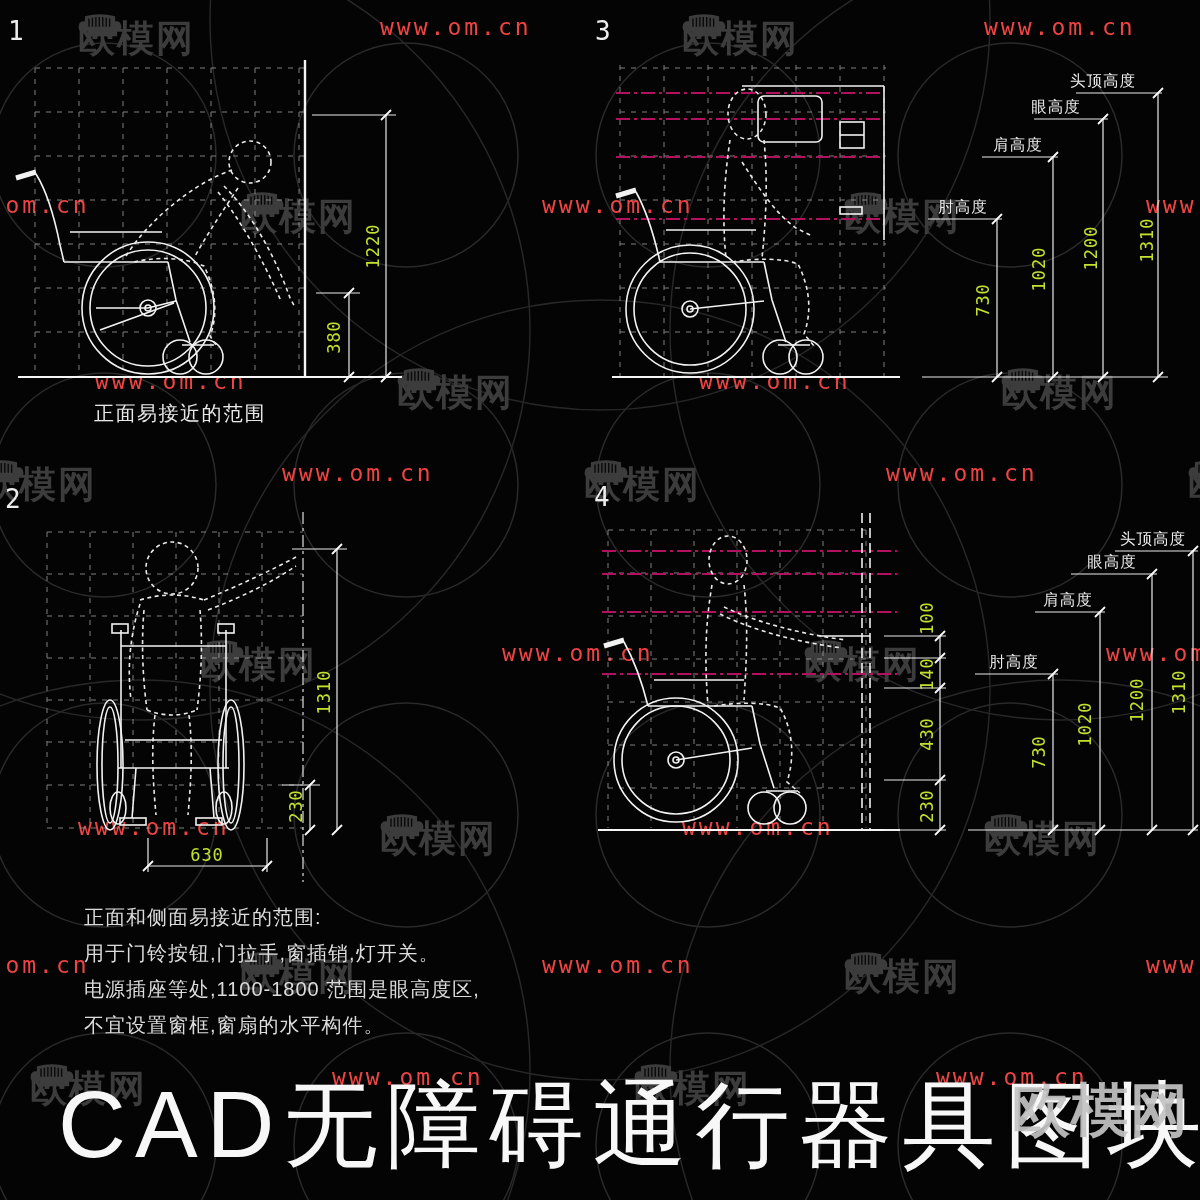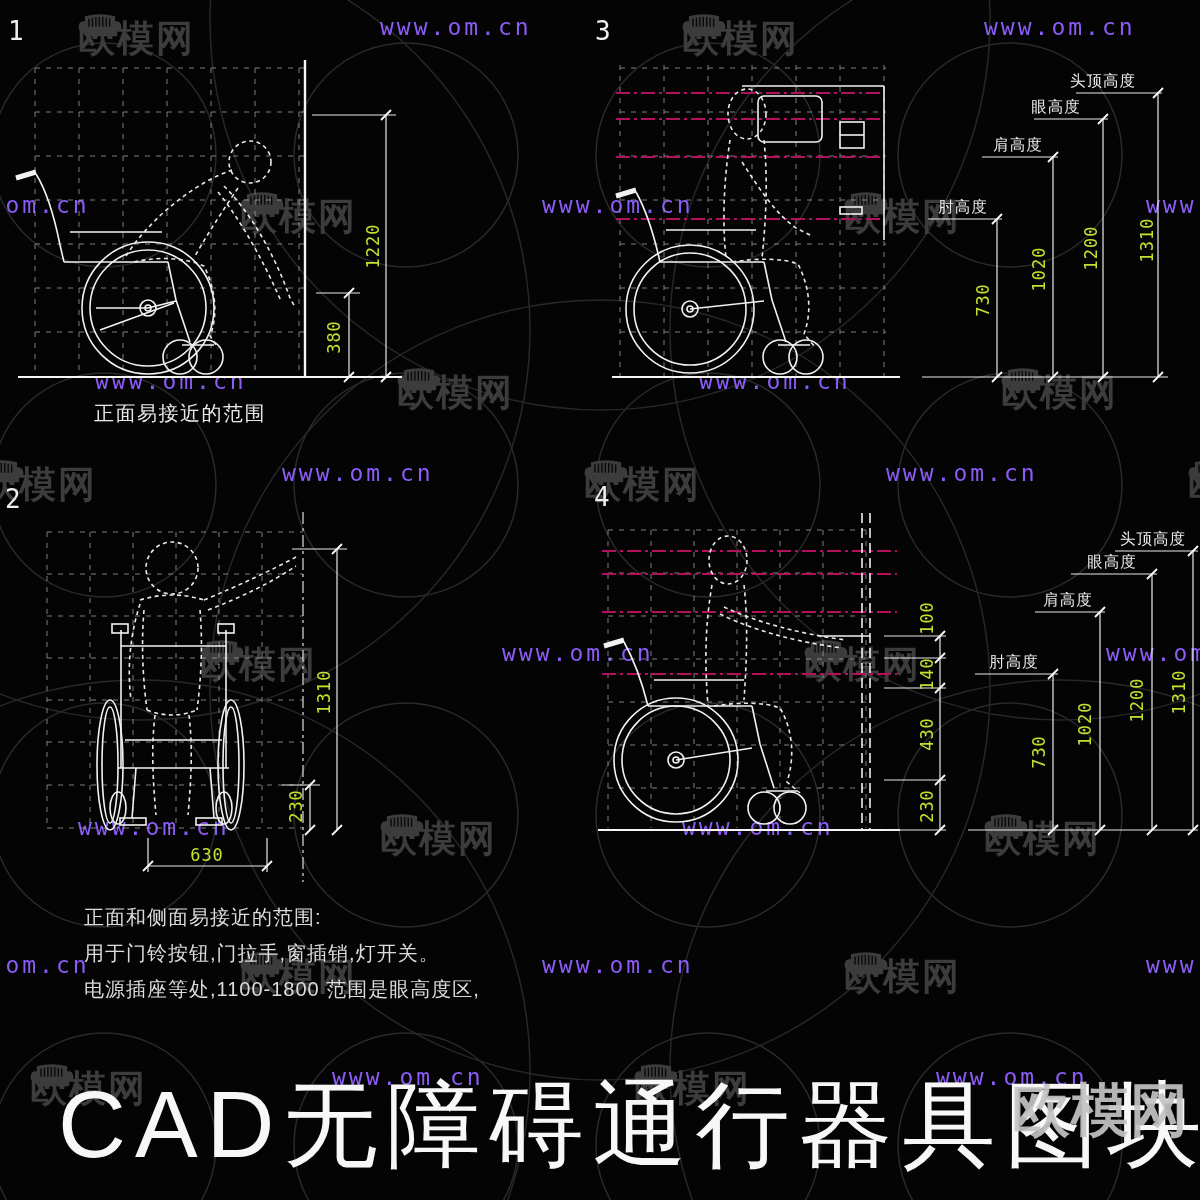--- a/index.html
+++ b/index.html
@@ -2,21 +2,21 @@
 <html><head>
 <meta charset="utf-8">
 <style>
   html,body{margin:0;padding:0;background:#000;}
   #canvas{position:relative;width:1200px;height:1200px;background:#040404;overflow:hidden;
           font-family:"Liberation Sans",sans-serif;}
   svg{position:absolute;left:0;top:0;}
   #wm-layer{position:absolute;left:0;top:0;width:1200px;height:1200px;pointer-events:none;}
   .wm{position:absolute;display:flex;align-items:center;gap:4px;white-space:nowrap;}
   .wm-brand span{font-size:37px;font-weight:bold;color:#3c3c3c;letter-spacing:2px;}
-  .wm-url{font-family:"DejaVu Sans Mono",monospace;font-size:23px;color:#8b5cf6;letter-spacing:3px;}
+  .wm-url{font-family:"DejaVu Sans Mono",monospace;font-size:23px;color:#ef4444;letter-spacing:3px;}
   .num{position:absolute;color:#ededed;font-size:26px;font-family:"DejaVu Sans Mono",monospace;}
   .caption{position:absolute;color:#e8e8e8;font-size:20px;letter-spacing:1.5px;}
   .notes{position:absolute;color:#dcdcdc;font-size:20px;}
   .notes div{height:36px;line-height:36px;letter-spacing:1px;}
   #title{position:absolute;left:58px;top:1062px;color:#f7f7f7;font-size:94px;letter-spacing:9px;white-space:nowrap;}
   #footer-brand{position:absolute;left:1012px;top:1072px;color:#c3c3c3;font-size:58px;font-weight:bold;letter-spacing:1px;opacity:.92;}
   #footer-id{position:absolute;left:1016px;top:1132px;color:#f0f0f0;font-size:34px;font-family:"Liberation Sans",sans-serif;}
   
   .grid{stroke:#a8a8a8;stroke-width:1;stroke-dasharray:5 6;opacity:.75;fill:none;}
   .wc{stroke:#f2f2f2;stroke-width:1.6;fill:none;}
@@ -393,18 +393,19 @@
   <div class="num" style="left:5px;top:484px">2</div>
   <div class="num" style="left:595px;top:16px">3</div>
   <div class="num" style="left:594px;top:482px">4</div>
 
   <div class="caption" style="left:94px;top:400px">正面易接近的范围</div>
 
   <div class="notes" style="left:84px;top:899px">
     <div>正面和侧面易接近的范围:</div>
     <div>用于门铃按钮,门拉手,窗插销,灯开关。</div>
     <div>电源插座等处,1100-1800 范围是眼高度区,</div>
+    <div>不宜设置窗框,窗扇的水平构件。</div>
   </div>
 
 
   <div id="title">CAD无障碍通行器具图块</div>
   <div id="footer-brand">欧模网</div>
 </div>
 
 </body></html>

